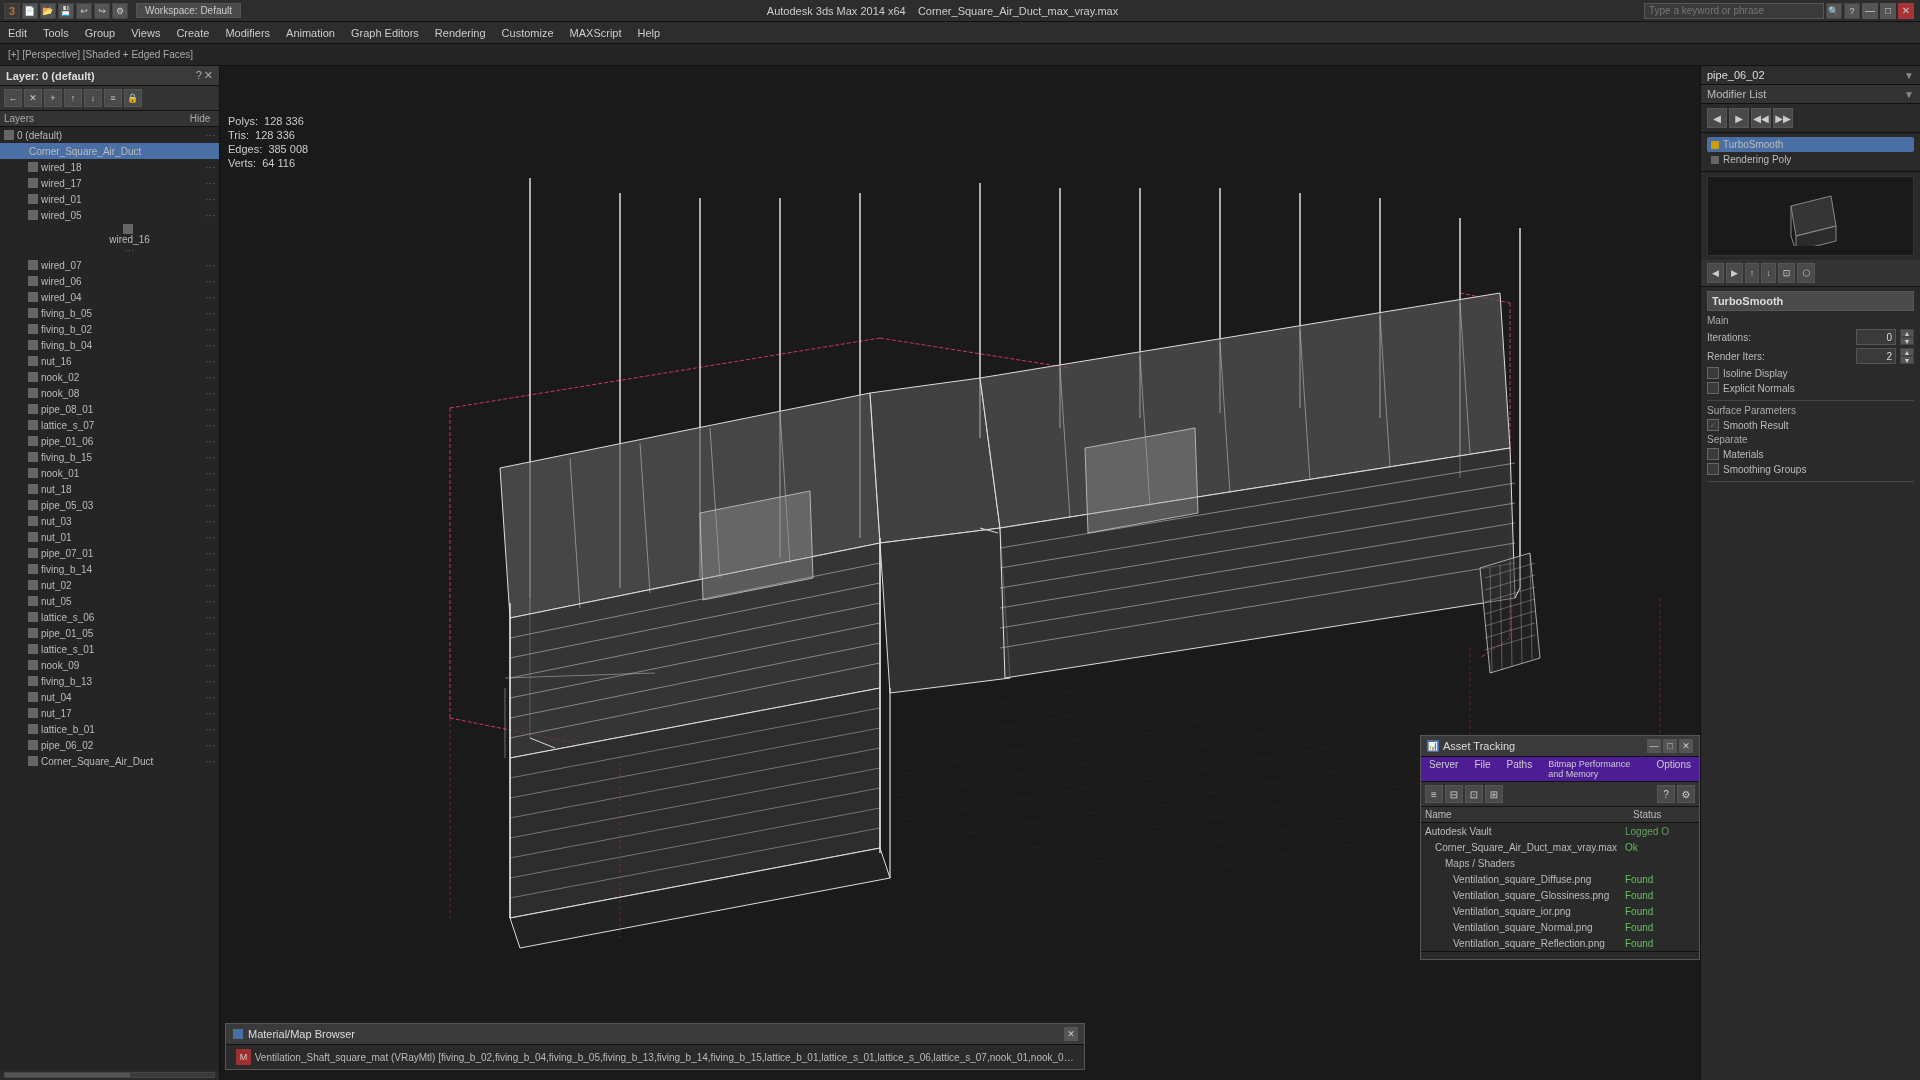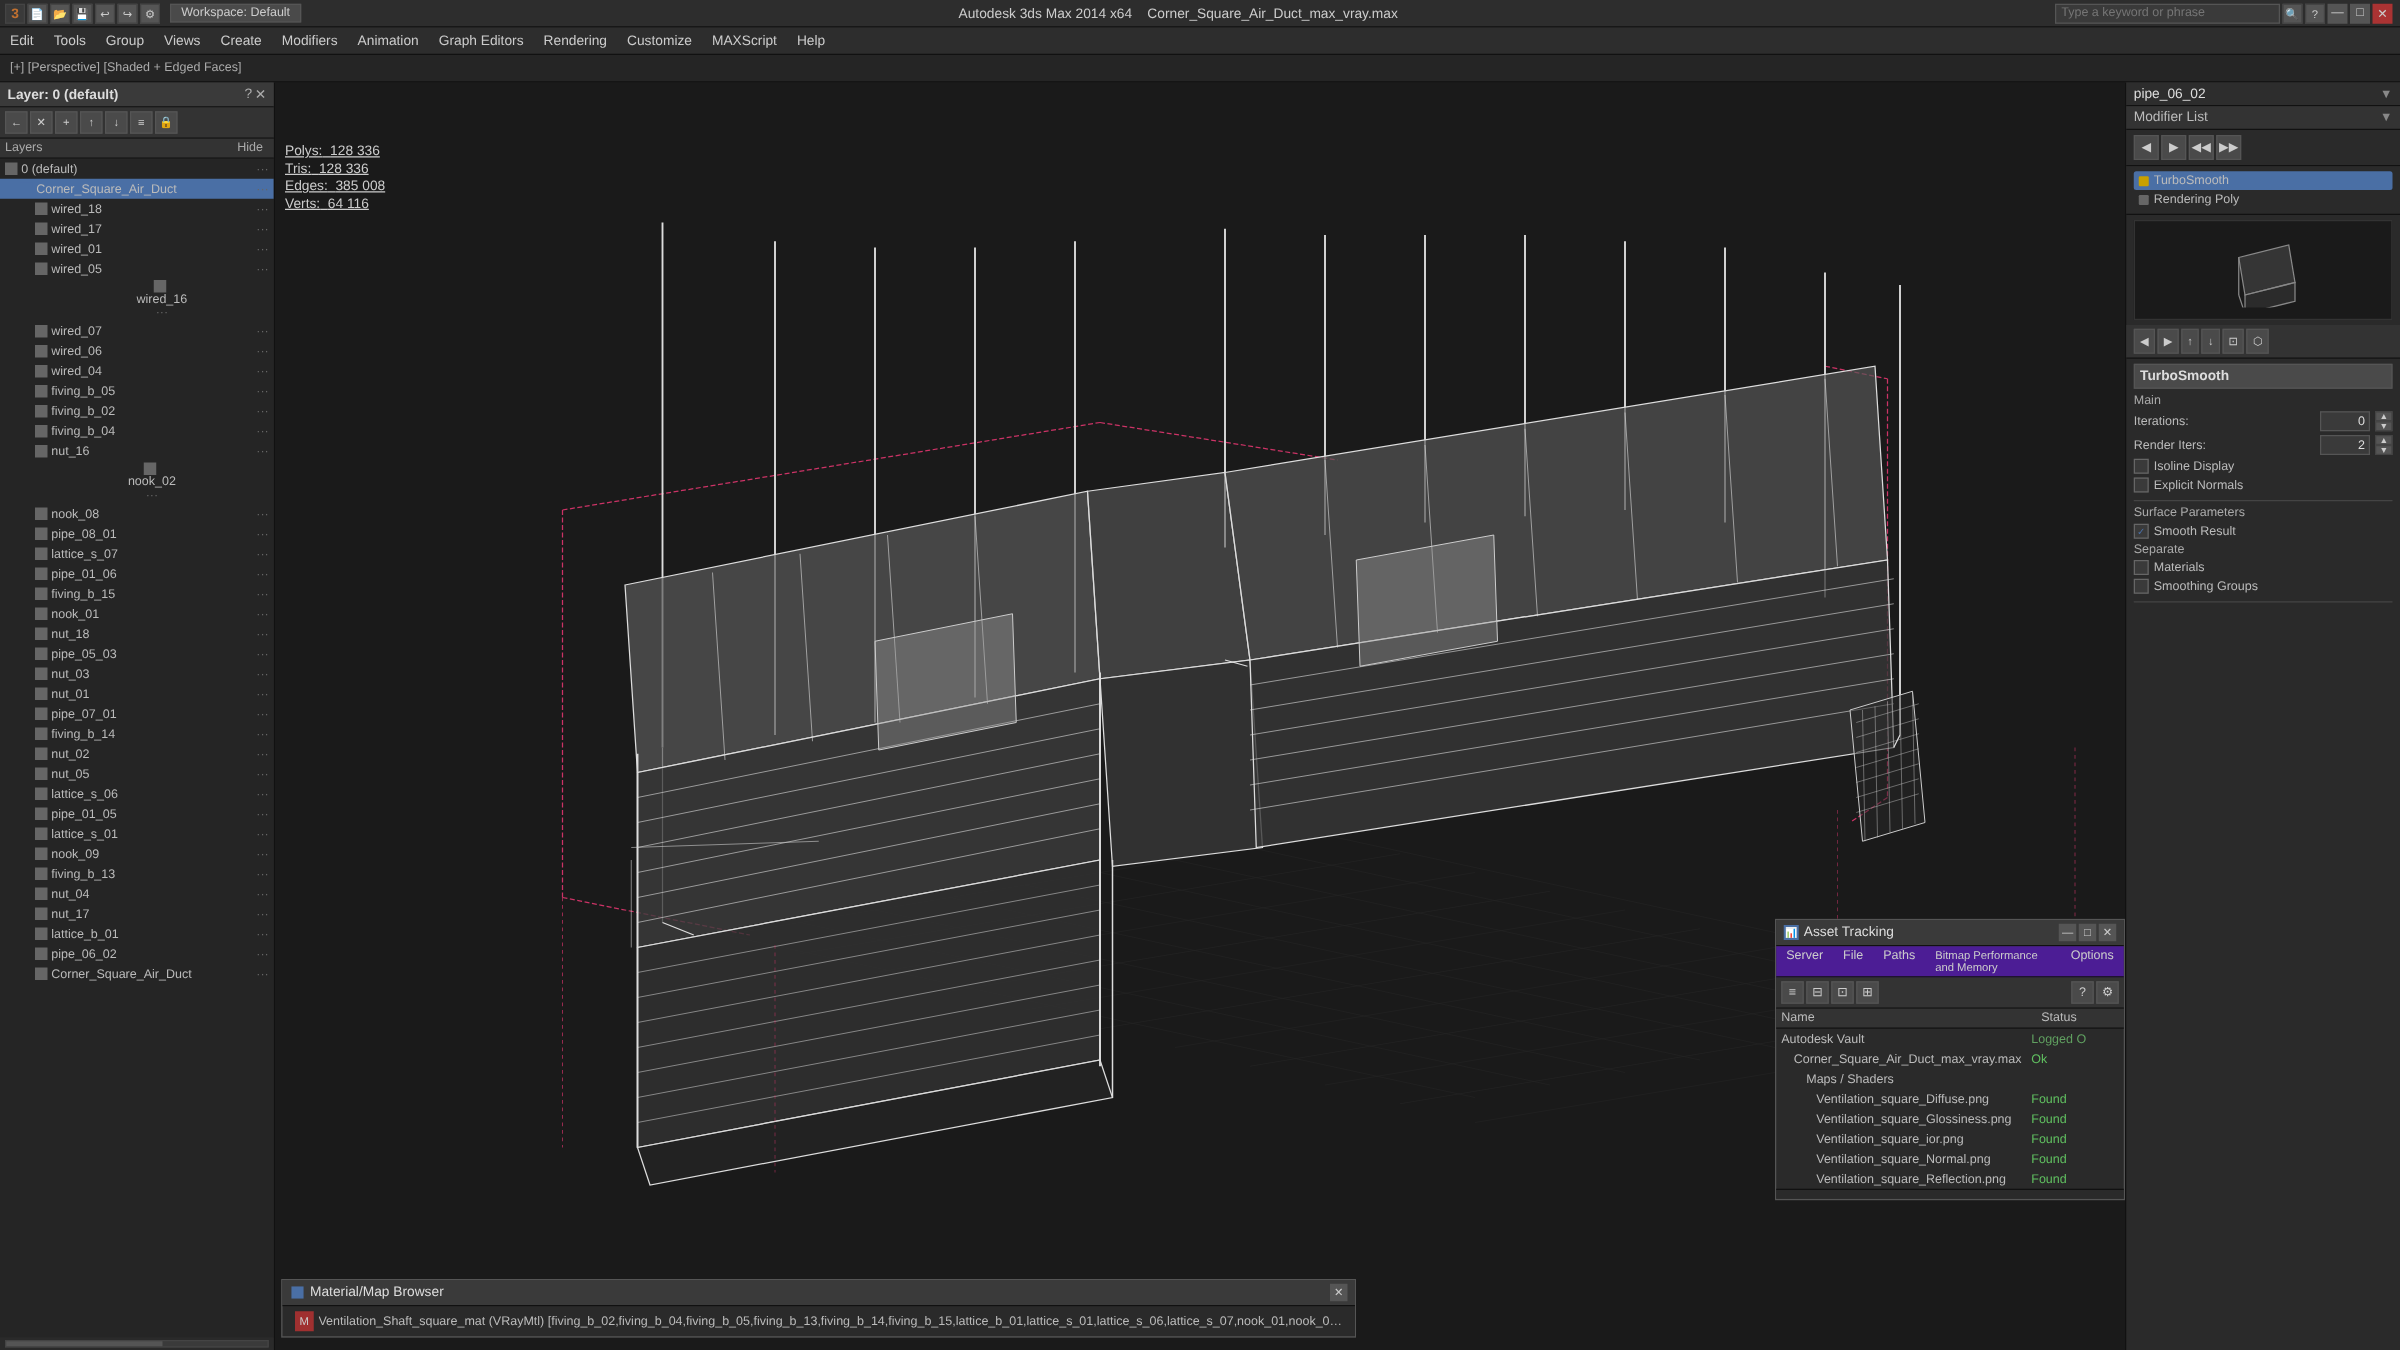--- a/index.html
+++ b/index.html
@@ -39,21 +39,21 @@
     #layer-list::-webkit-scrollbar-thumb { background: #555; }
     .layer-item { display: flex; align-items: center; padding: 1px 4px; cursor: pointer; min-height: 16px; }
     .layer-icon { width: 10px; height: 10px; background: #666; margin-right: 3px; display: inline-block; flex-shrink: 0; }
     .layer-icon.blue { background: #4a6fa5; }
     .layer-name { font-size: 10px; color: #bbb; flex: 1; white-space: nowrap; overflow: hidden; }
     .layer-dots { font-size: 10px; color: #666; }
     .layer-row-selected { background: #4a6fa5 !important; }
 
     
     #viewport { flex: 1; background: #1a1a1a; position: relative; overflow: hidden; }
-    .stat-row { line-height: 14px; text-decoration: underline; }
+    .stat-row { line-height: 14px; }
 
     
     #viewport-svg { width: 100%; height: 100%; }
 
     
     #right-panel { width: 220px; background: #2a2a2a; border-left: 1px solid #111; display: flex; flex-direction: column; flex-shrink: 0; }
     #right-top { background: #2d2d2d; border-bottom: 1px solid #111; padding: 3px 6px; }
     .pipe-label { font-size: 11px; color: #ddd; }
     #modifier-header { display: flex; align-items: center; justify-content: space-between; padding: 3px 6px; background: #333; border-bottom: 1px solid #111; }
     .mod-label { font-size: 11px; color: #bbb; }
@@ -264,21 +264,21 @@
         <div class="layer-item" style="padding-left: 28px;">
           <span class="layer-icon"></span>
           <span class="layer-name">fiving_b_04</span>
           <span class="layer-dots">···</span>
         </div>
         <div class="layer-item" style="padding-left: 28px;">
           <span class="layer-icon"></span>
           <span class="layer-name">nut_16</span>
           <span class="layer-dots">···</span>
         </div>
-        <div class="layer-item" style="padding-left: 28px; flex-direction: column;">
+        <div class="layer-item" style="padding-left: 28px;">
           <span class="layer-icon"></span>
           <span class="layer-name">nook_02</span>
           <span class="layer-dots">···</span>
         </div>
         <div class="layer-item" style="padding-left: 28px;">
           <span class="layer-icon"></span>
           <span class="layer-name">nook_08</span>
           <span class="layer-dots">···</span>
         </div>
         <div class="layer-item" style="padding-left: 28px;">

